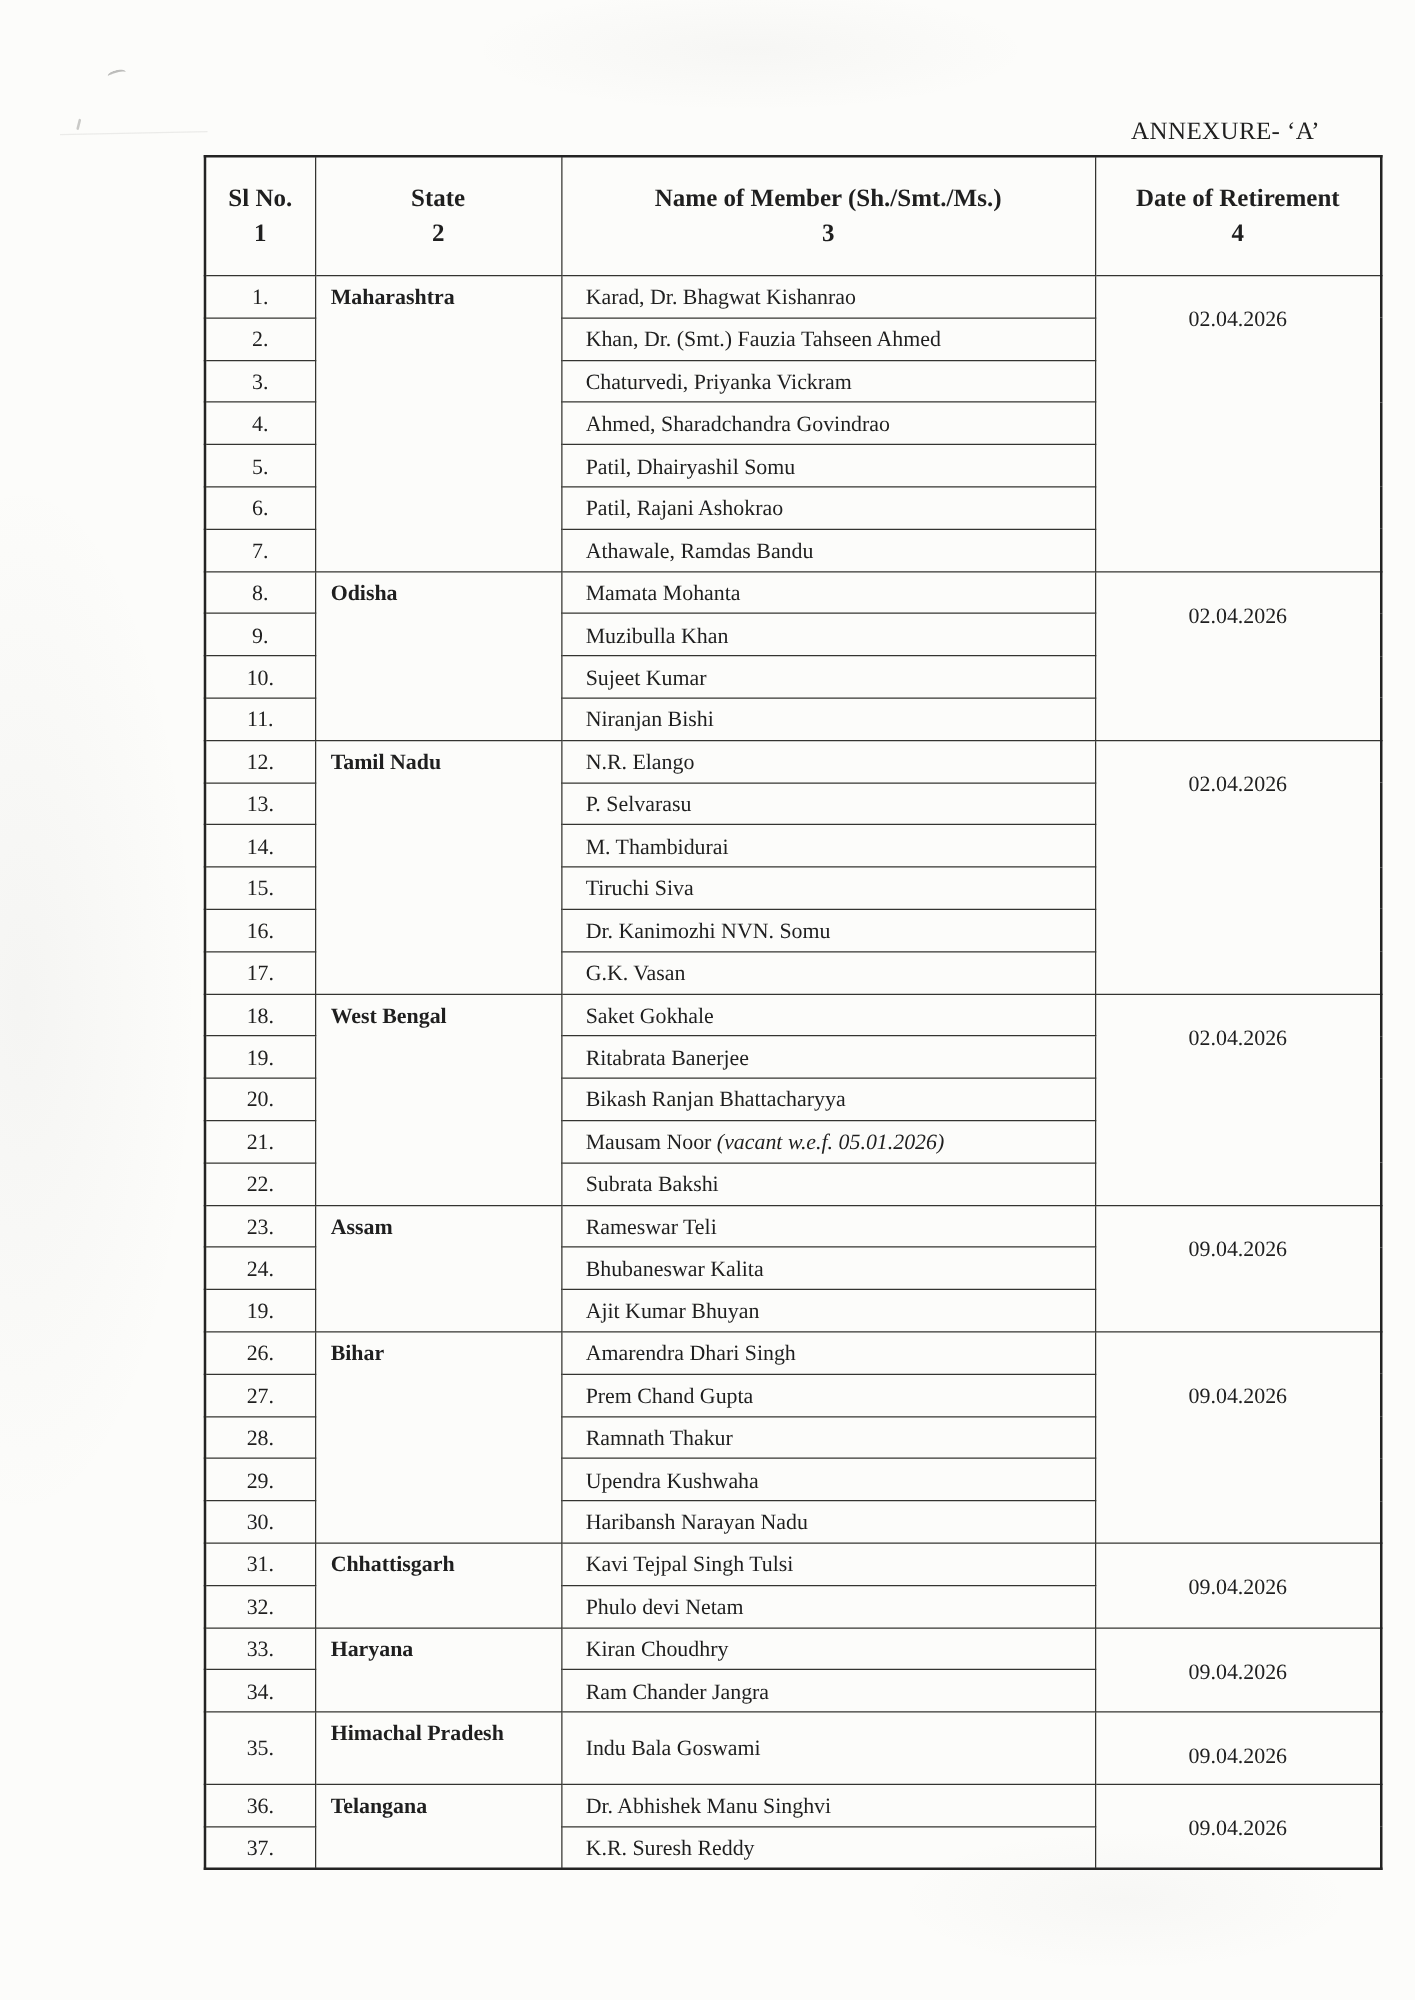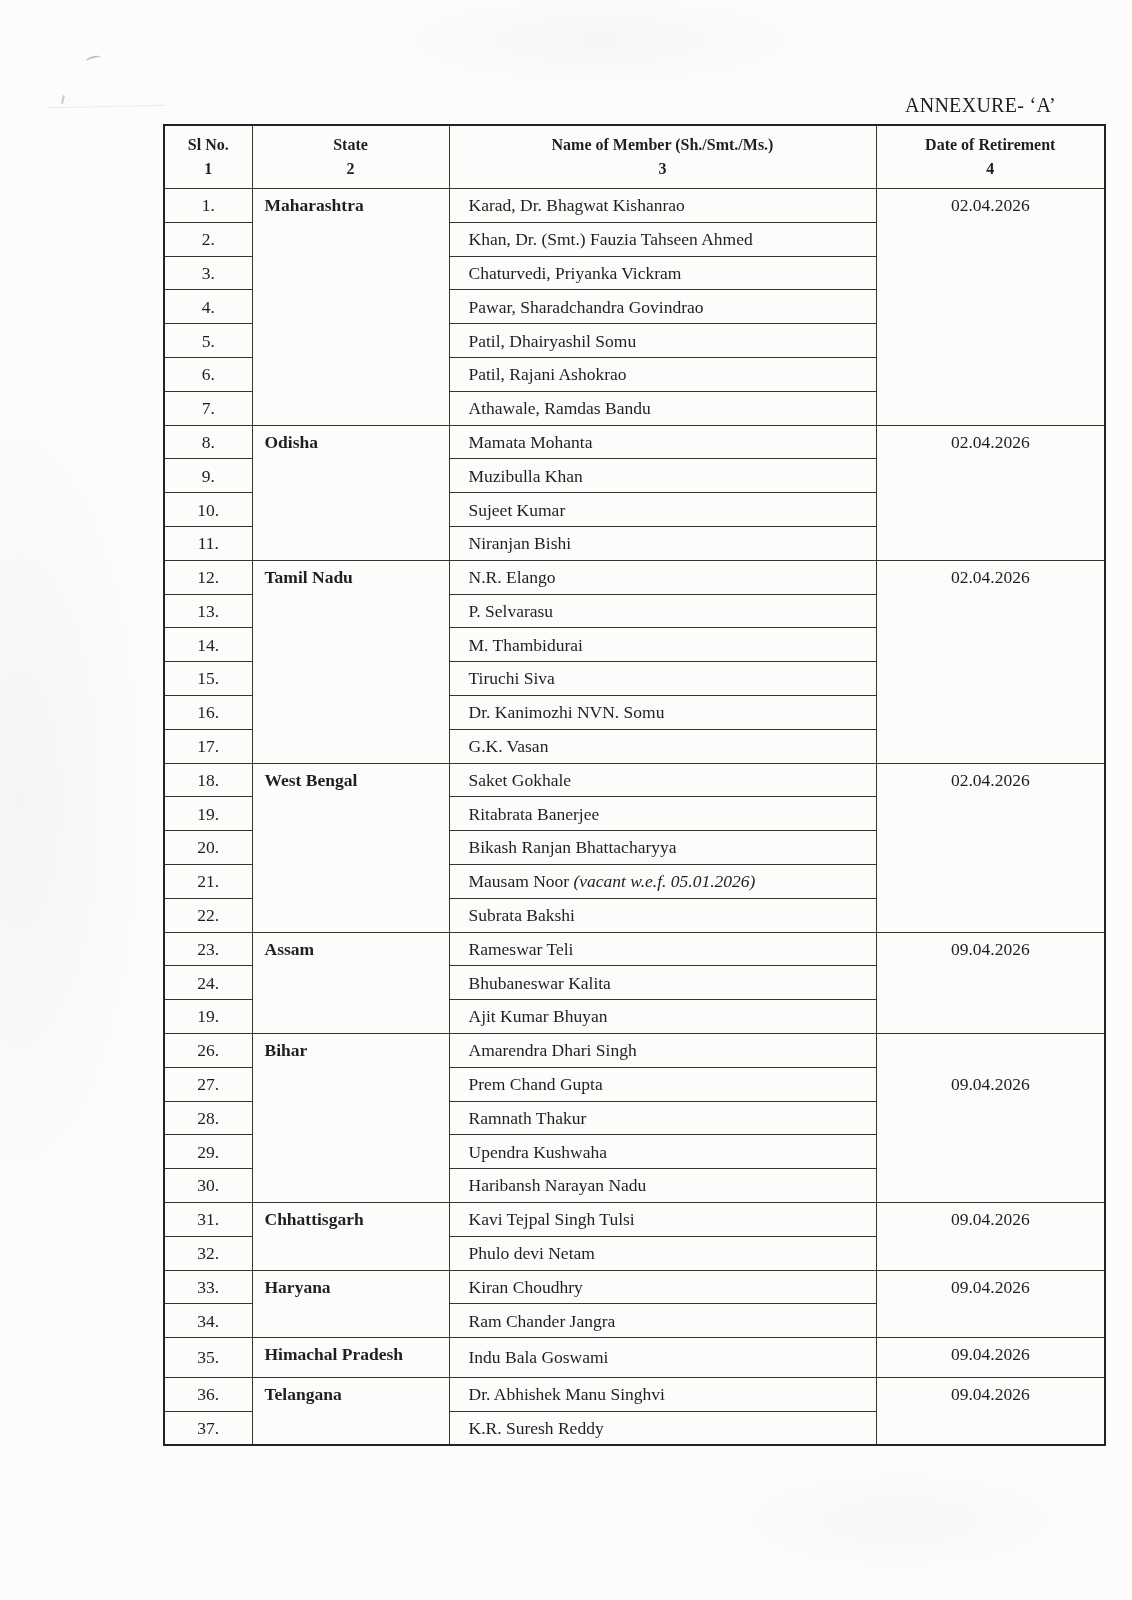--- a/index.html
+++ b/index.html
@@ -37,40 +37,40 @@
   }
   .member-table th, .member-table td {
     border: 1px solid #343431;
     font-size: 17.5px;
     line-height: 1.15;
     overflow: hidden;
     white-space: nowrap;
   }
   .member-table th {
     height: 62px;
-    font-size: 16px;
+    font-size: 20px;
     font-weight: bold;
     text-align: center;
     vertical-align: middle;
-    padding: 0 2px;
+    padding: 16px 2px;
   }
   .h-label { margin-bottom: 5px; }
   .member-table td { height: 32.8px; padding: 0; }
 
   td.sl   { text-align: center; }
   td.state {
     font-weight: bold;
     vertical-align: top;
     padding: 6px 4px 0 12px;
   }
   td.name { padding-left: 19px; }
   td.date {
     text-align: center;
     vertical-align: top;
-    padding-top: 6px;
+    padding-top: 24px;
   }
   td.date.offset { padding-top: 40px; }
   .vacant-note { font-style: italic; }
 
   
   .artifact-squiggle {
     position: absolute; left: 86px; top: 56px;
     width: 15px; height: 5px;
     border-top: 2px solid rgba(95,95,92,0.4);
     border-radius: 40% 60% 0 0;
@@ -136,21 +136,21 @@
       <tr>
         <td class="sl">2.</td>
         <td class="name">Khan, Dr. (Smt.) Fauzia Tahseen Ahmed</td>
       </tr>
       <tr>
         <td class="sl">3.</td>
         <td class="name">Chaturvedi, Priyanka Vickram</td>
       </tr>
       <tr>
         <td class="sl">4.</td>
-        <td class="name">Pawar, Sharadchandra Govindrao</td>
+        <td class="name">Ahmed, Sharadchandra Govindrao</td>
       </tr>
       <tr>
         <td class="sl">5.</td>
         <td class="name">Patil, Dhairyashil Somu</td>
       </tr>
       <tr>
         <td class="sl">6.</td>
         <td class="name">Patil, Rajani Ashokrao</td>
       </tr>
       <tr>

